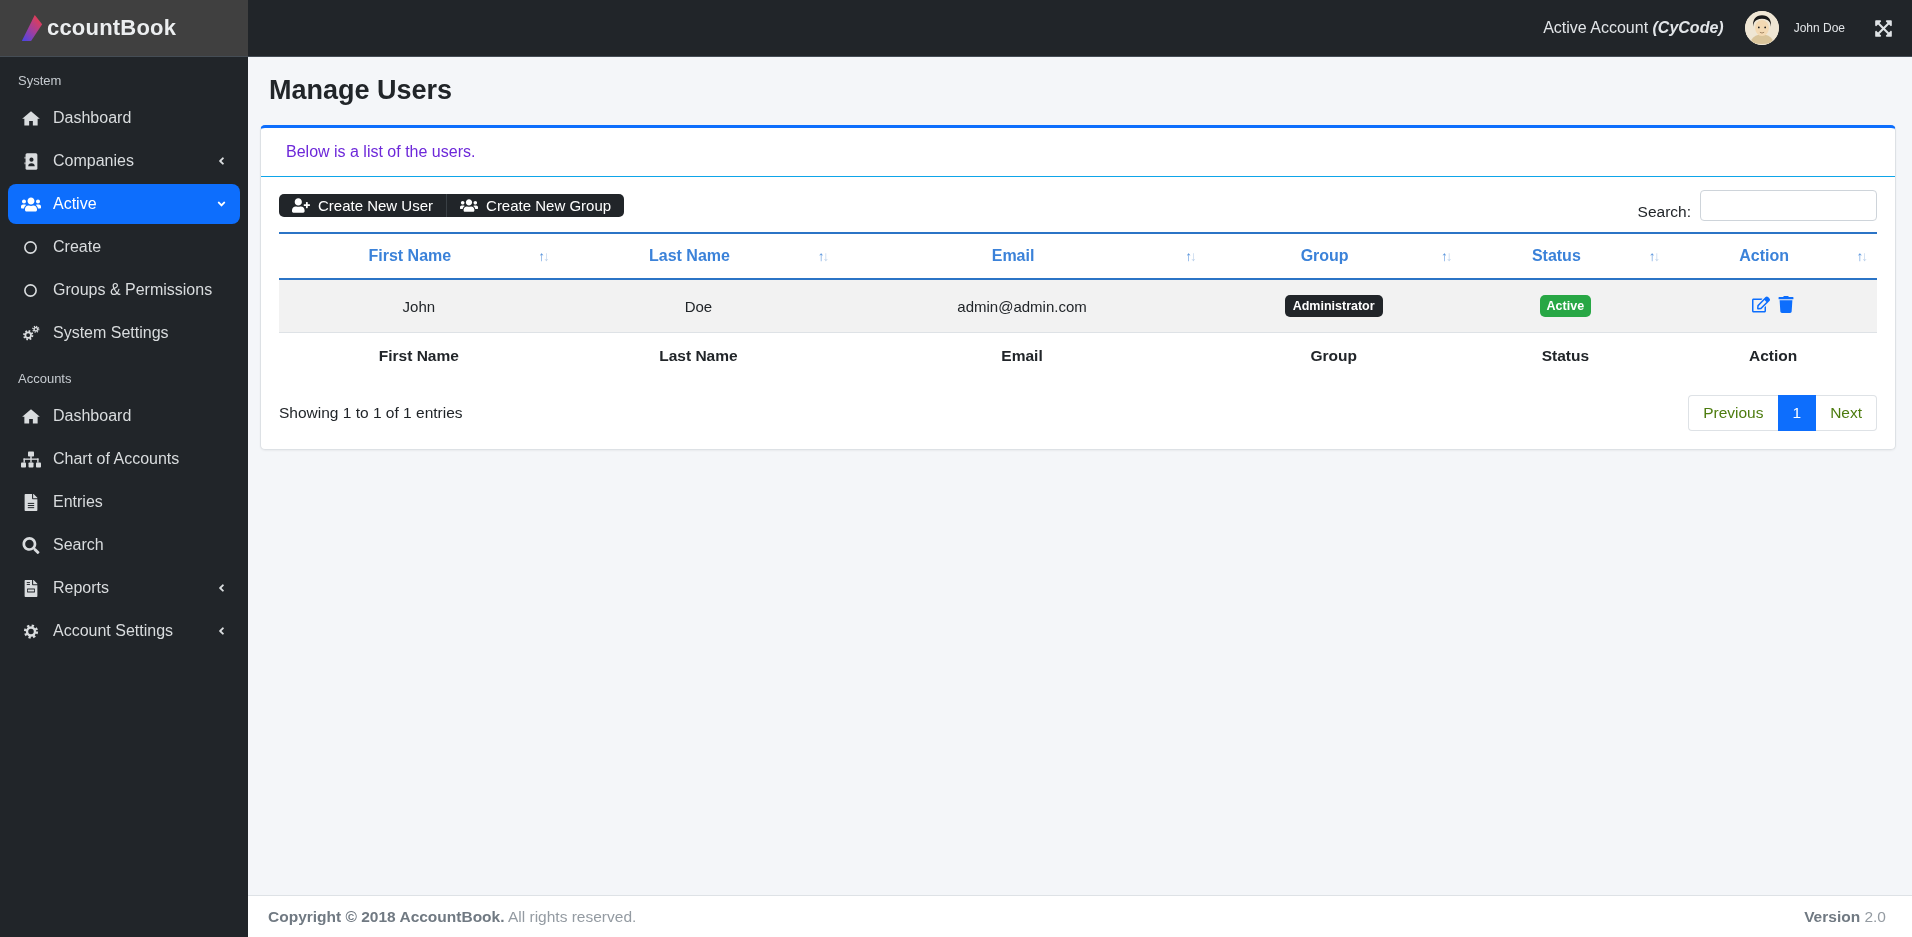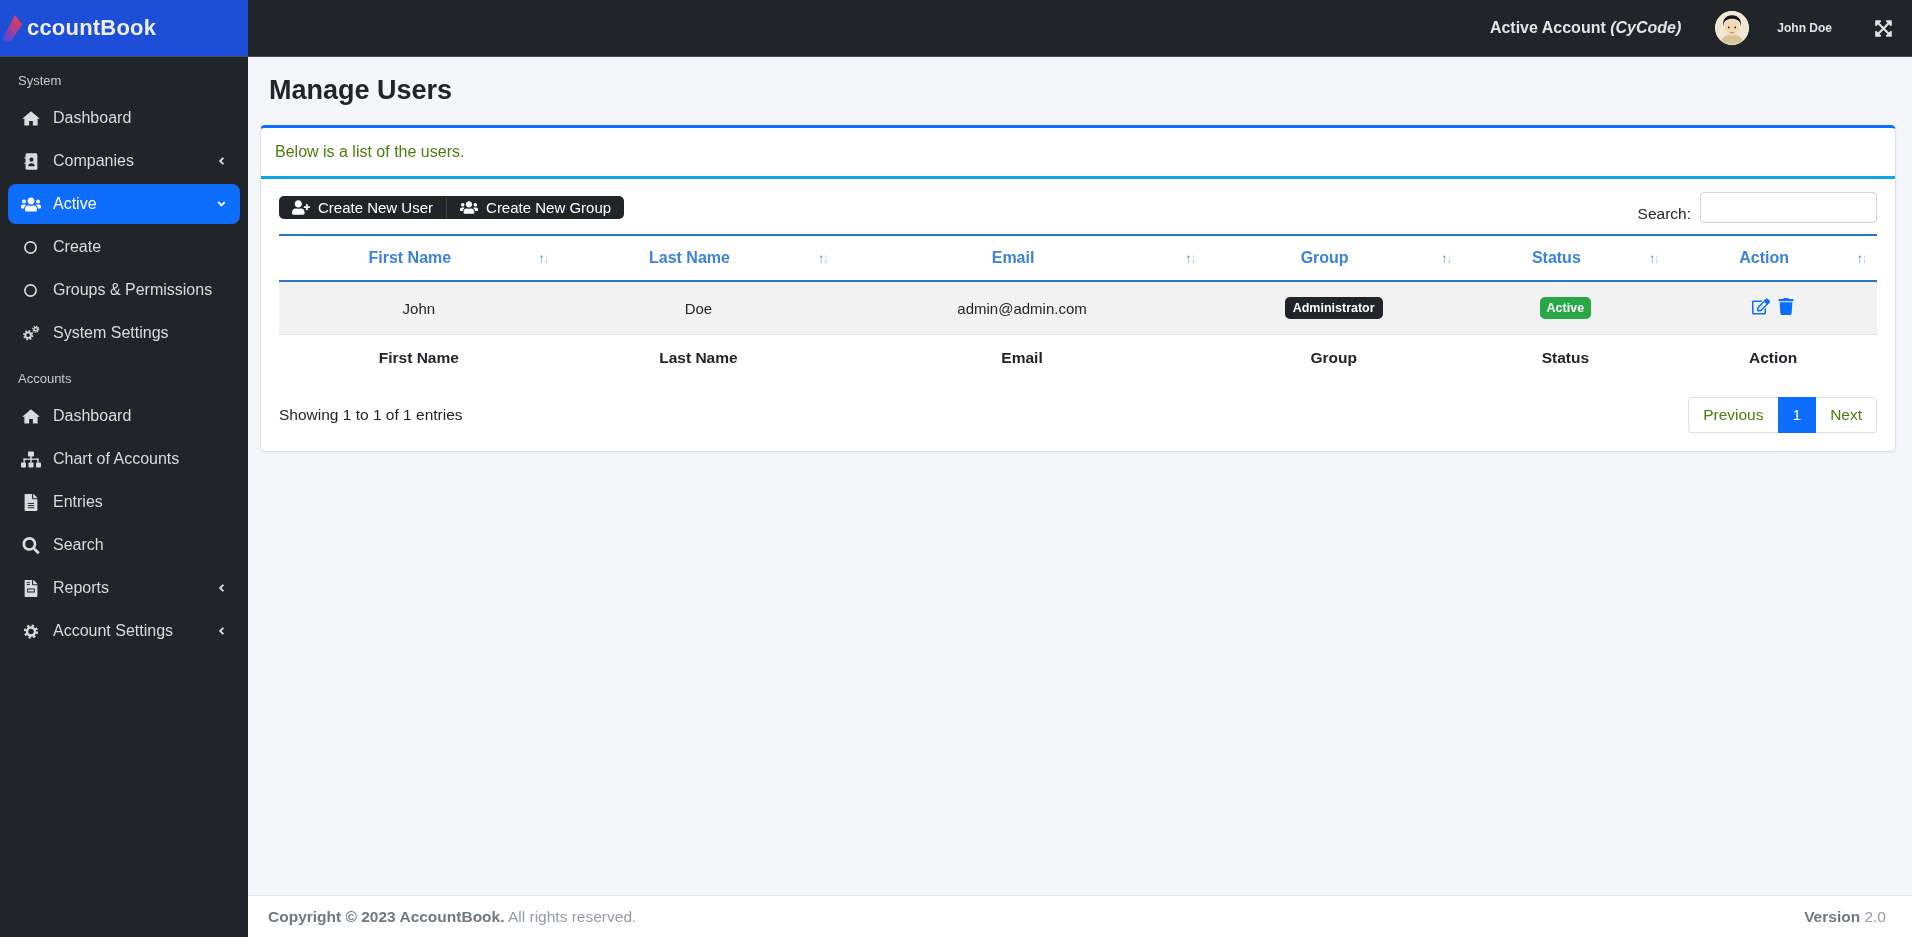--- a/index.html
+++ b/index.html
@@ -8,58 +8,58 @@
     width:1912px; height:937px; overflow:hidden;
     display:flex;
     font-family:"Liberation Sans", sans-serif;
     background:#f4f6f9; color:#212529;
   }
   svg { display:block; }
 
   
   .sidebar { flex:0 0 248px; width:248px; background:#212529; display:flex; flex-direction:column; }
   .brand {
-    height:57px; background:#1d4ed8; border-bottom:1px solid #454d55;
-    display:flex; align-items:center; padding-left:0; flex:0 0 57px;
+    height:57px; background:#404040; border-bottom:1px solid #454d55;
+    display:flex; align-items:center; padding-left:20px; flex:0 0 57px;
   }
   .brand-icon { width:24px; height:28px; margin-right:3px; }
   .brand-text { color:#eceef0; font-size:22px; font-weight:700; letter-spacing:0.2px; }
   .nav { padding:10px 8px 0 8px; }
   .section-label { color:#c6cbd0; font-size:13px; margin:6px 0 10px 10px; }
   .section-label.second { margin-top:18px; }
   .nav-item {
     display:flex; align-items:center; height:40px; margin-bottom:3px;
     border-radius:8px; color:#d9dcde; font-size:16px; padding:0 13px; cursor:pointer;
   }
   .nav-item .ic { width:20px; height:17px; flex:0 0 20px; margin-right:12px; fill:currentColor; }
   .nav-item .ic.sub { width:15px; height:15px; flex:0 0 15px; margin-left:2px; margin-right:15px; }
   .nav-item.active { background:#0d6efd; color:#fff; }
   .nav-item.selected { background:#e7e8e9; color:#212529; }
   .chev { margin-left:auto; width:11px; height:12px; fill:currentColor; }
 
   
   .main { flex:1; display:flex; flex-direction:column; min-width:0; }
   .topbar {
     height:57px; flex:0 0 57px; background:#212529; border-bottom:1px solid #454d55;
-    display:flex; align-items:center; justify-content:flex-end; padding:0 19px; gap:28px;font-weight:bold;
+    display:flex; align-items:center; justify-content:flex-end; padding:0 19px; gap:15px;
   }
   .acct-text { color:#e2e5e8; font-size:16px; margin-right:6px; }
   .acct-text b { font-style:italic; }
   .avatar { width:34px; height:34px; border-radius:50%; overflow:hidden; background:#f3ead8; flex:0 0 34px; }
   .user-name { color:#e2e5e8; font-size:12px; margin-right:14px; }
   .expand-ic { width:19px; height:19px; fill:#dfe3e6; cursor:pointer; }
 
   .content { flex:1; padding:16px 16px 0 12px; min-height:0; }
   .page-title { font-size:27px; font-weight:600; color:#212529; margin:2px 0 19px 9px; }
 
   .card {
     background:#fff; border:1px solid #dde1e5; border-top:3px solid #0d6efd;
     border-radius:5px; box-shadow:0 1px 2px rgba(0,0,0,0.05);
   }
-  .card-header { padding:15px 14px; font-size:16px; color:#4d7c0f; border-bottom:3px solid #0ea5e9; }
+  .card-header { padding:15px 25px; font-size:16px; color:#6d28d9; border-bottom:1px solid #0ea5e9; }
   .card-body { padding:13px 18px 18px 18px; }
 
   .toolbar { display:flex; justify-content:space-between; align-items:center; margin-bottom:11px; }
   .btn-group { display:inline-flex; border-radius:5px; overflow:hidden; }
   .btn-dark {
     background:#212529; color:#fff; font-size:15px; font-family:inherit;
     padding:3px 13px; display:inline-flex; align-items:center; gap:8px; border:none; cursor:pointer;
   }
   .btn-dark + .btn-dark { border-left:1px solid #3a4045; }
   .btn-dark .ic { width:18px; height:15px; fill:#fff; }
@@ -413,16 +413,16 @@
             <button class="page-btn current">1</button>
             <button class="page-btn next">Next</button>
           </span>
         </div>
 
       </div>
     </div>
   </div>
 
   <footer class="footer">
-    <span><strong>Copyright © 2023 AccountBook.</strong><span> All rights reserved.</span></span>
+    <span><strong>Copyright © 2018 AccountBook.</strong><span> All rights reserved.</span></span>
     <span><strong>Version</strong><span> 2.0</span></span>
   </footer>
 </div>
 
 </body></html>

